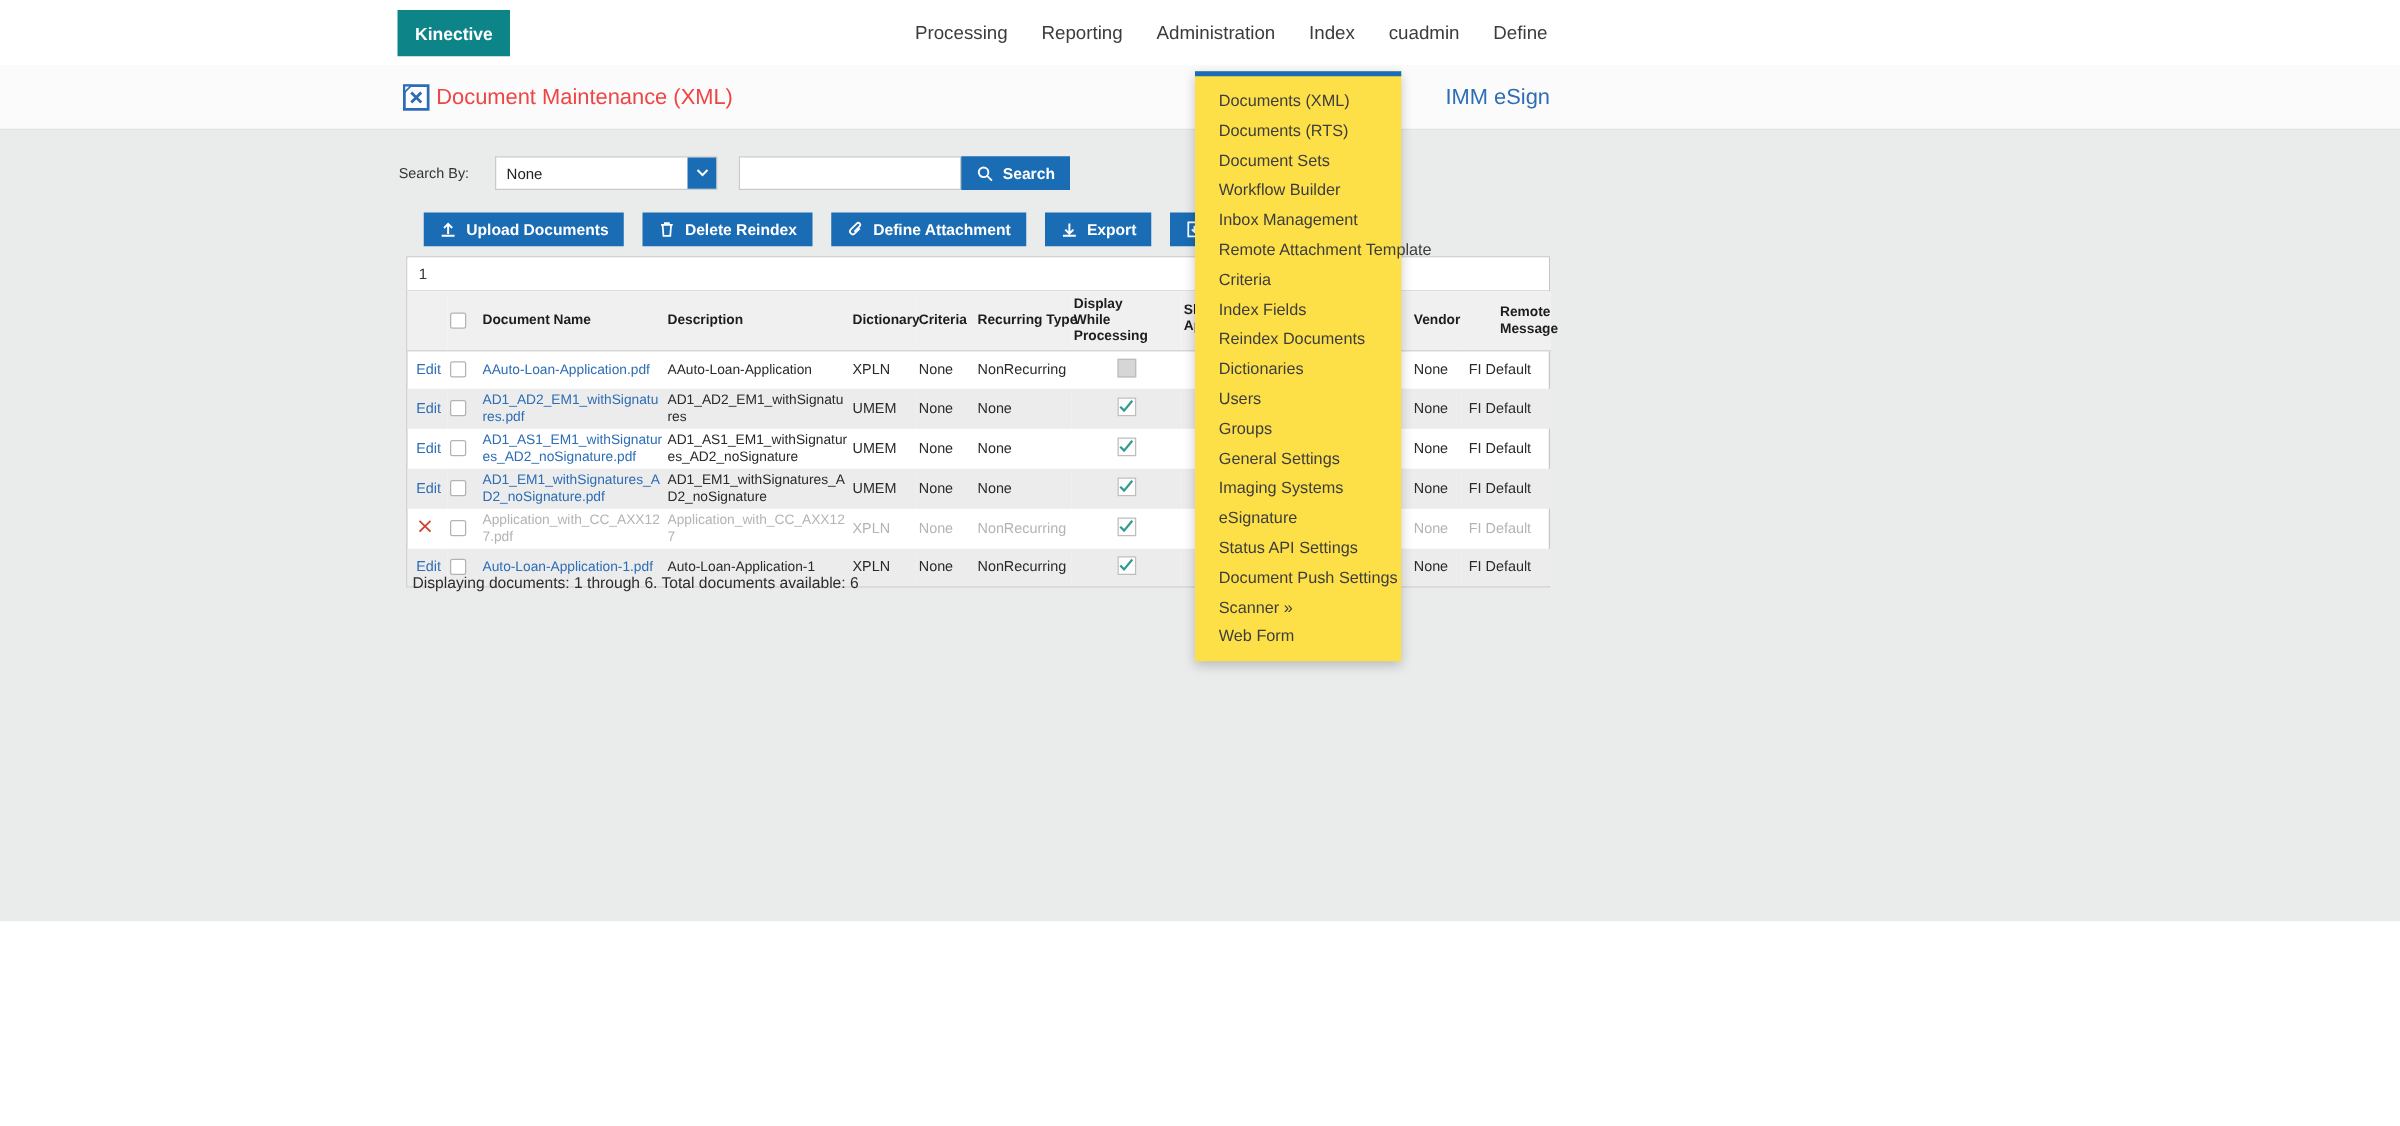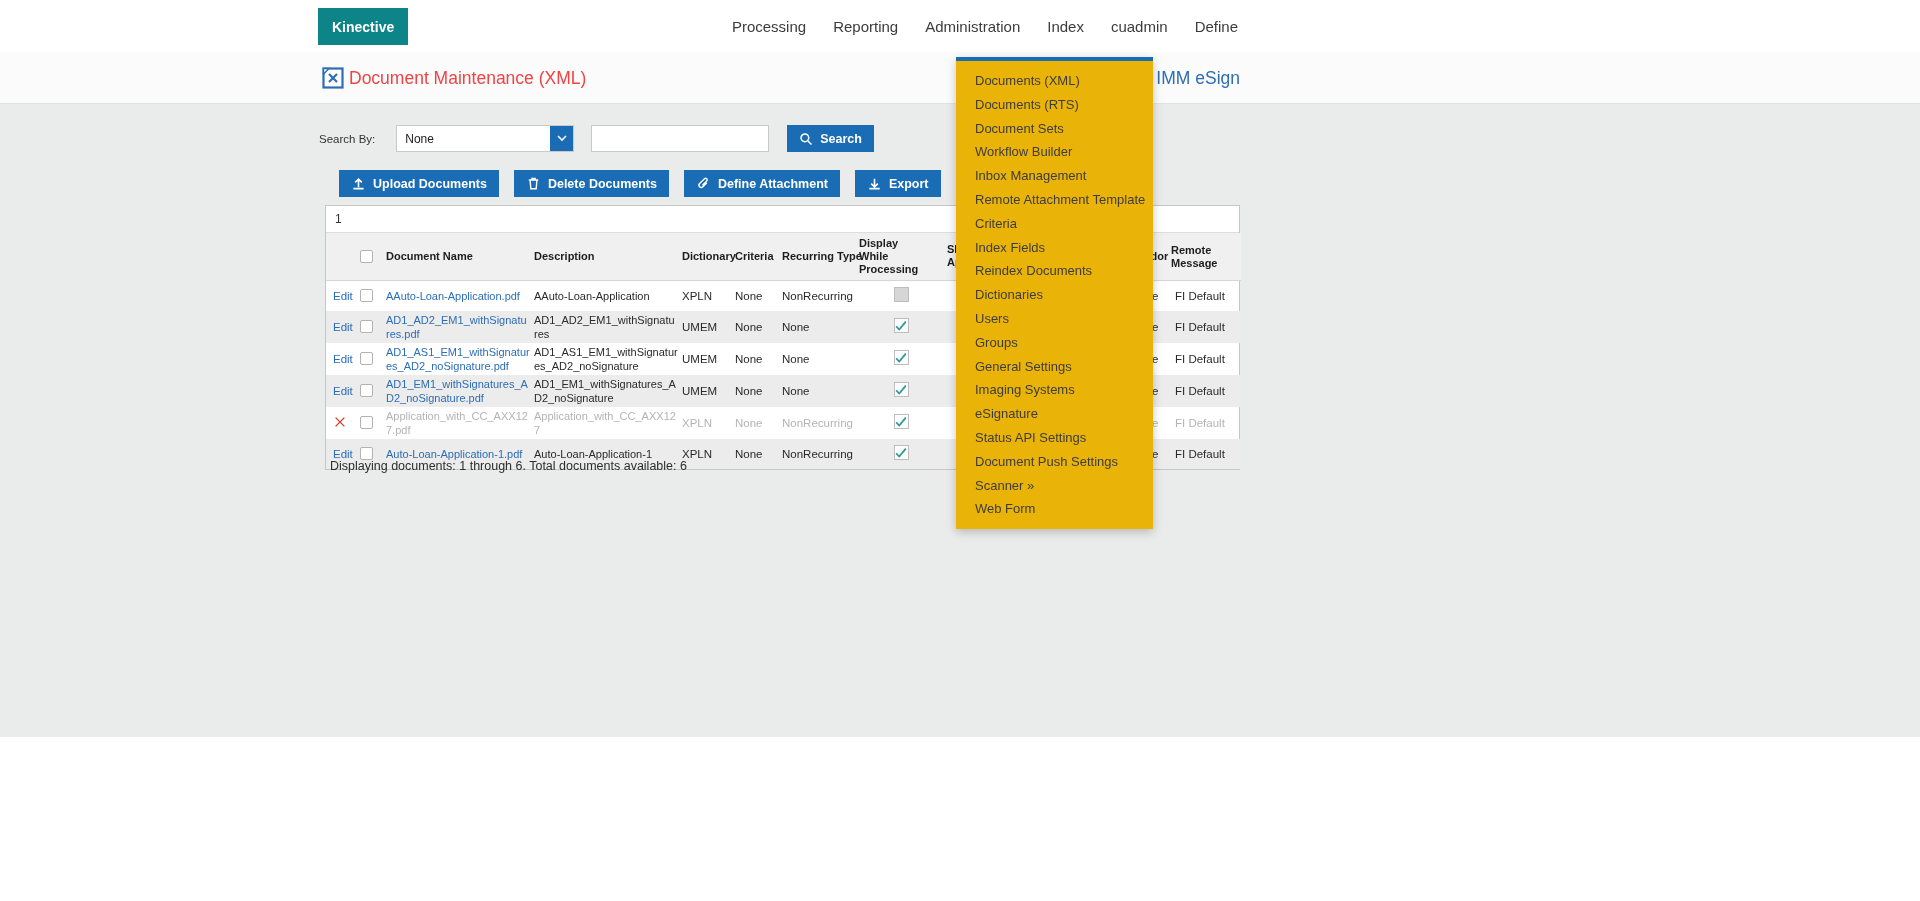--- a/index.html
+++ b/index.html
@@ -38,39 +38,39 @@
     width:178px; height:27px; background:#fff; border:1px solid #c9c9c9;
     display:flex; align-items:center; position:relative; font-size:12px; color:#222; padding-left:8px; cursor:pointer;
   }
   .select-arrow { position:absolute; right:0; top:0; width:23px; height:25px; background:#1a6cb4; display:flex; align-items:center; justify-content:center; }
   .search-input { margin-left:17px; width:178px; height:27px; border:1px solid #c9c9c9; background:#fff; font-size:12px; padding:0 8px; font-family:"Liberation Sans",sans-serif; }
   .btn {
     background:#1a6cb4; color:#fff; height:27px; display:inline-flex; align-items:center; gap:7px;
     font-size:12.5px; font-weight:700; border:none; padding:0 12px; cursor:pointer;
     font-family:"Liberation Sans",sans-serif; white-space:nowrap;
   }
-  .search-btn { margin-left:18px; }
+  .search-btn { }
   .btn-icon { display:inline-flex; align-items:center; }
 
   
   .actions-row { position:absolute; top:170px; left:339px; display:flex; gap:15px; z-index:3; }
 
   
   .doc-table-wrap { position:absolute; left:325px; top:205px; width:915px; background:#fff; border:1px solid #c6c6c6; z-index:3; }
   .pagination { height:27px; display:flex; align-items:center; padding-left:7px; font-size:12px; color:#333; border-bottom:1px solid #dddddd; background:#fff; }
   .page-num { cursor:pointer; padding:0 2px; }
   table { border-collapse:collapse; table-layout:fixed; width:100%; }
   thead th {
     background:#f0f0f0; font-size:11px; color:#1d1d1d; text-align:left;
     padding:4px 2px; vertical-align:middle; border-bottom:1px solid #d6d6d6; font-weight:700; height:34px;
   }
   .th-span { display:inline-block; white-space:nowrap; line-height:13px; }
   .th-c7 .th-span { width:62px; white-space:normal; }
   .th-c8 .th-span { width:48px; white-space:normal; overflow:hidden; }
-  .th-c10 .th-span { width:56px; white-space:normal; }
+  .th-c10 .th-span { width:56px; white-space:normal;margin-left:29px; }
   .th-c9 { padding-left:8px; }
   tbody td { font-size:11.5px; color:#2a2a2a; padding:2px; vertical-align:middle; }
   tbody tr { height:30px; }
   tbody tr:nth-child(even) { background:#ececec; }
   .cell-edit { padding-left:7px; }
   .edit-link { color:#2d6db5; text-decoration:none; font-size:11.5px; cursor:pointer; }
   .doc-link { color:#2d6db5; text-decoration:none; word-break:break-all; cursor:pointer; }
   .cell-name, .cell-desc { font-size:11px; word-break:break-all; line-height:14px; }
   .cell-display { text-align:center; }
   .cell-vendor { padding-left:8px; }
@@ -81,21 +81,21 @@
     align-items:center; justify-content:center; overflow:visible;
   }
   .checkbox-indicator.unchecked { background:#d6d6d6; }
   tr.disabled td, tr.disabled .edit-link, tr.disabled .doc-link { color:#b4b4b4; }
 
   
   .footer-summary { position:absolute; left:330px; top:459px; font-size:12.5px; color:#2d2d2d; z-index:3; }
 
   
   .admin-menu {
-    position:absolute; left:956px; top:57px; width:197px; background:#eab308;
+    position:absolute; left:956px; top:57px; width:165px; background:#fde047;
     border-top:4px solid #1a6cb4; box-shadow:0 3px 9px rgba(0,0,0,.22);
     z-index:50; padding:8px 0;
   }
   .menu-item { height:23.8px; line-height:23.8px; padding-left:19px; font-size:13px; color:#3d3d3d; cursor:pointer; white-space:nowrap; }
 </style>
 </head>
 <body>
 
 <div class="topbar">
   <div class="logo">Kinective</div>
@@ -153,21 +153,21 @@
         </svg>
       </span>
       <span>Upload Documents</span>
     </button>
     <button class="btn">
       <span class="btn-icon">
         <svg viewBox="0 0 16 16" width="15" height="15">
           <path d="M3 4.2 H13 M6.3 4 V2.6 H9.7 V4 M4.4 4.4 L5.1 13.6 H10.9 L11.6 4.4" stroke="#fff" stroke-width="1.5" fill="none"></path>
         </svg>
       </span>
-      <span>Delete Documents</span>
+      <span>Delete Reindex</span>
     </button>
     <button class="btn">
       <span class="btn-icon">
         <svg viewBox="0 0 16 16" width="15" height="15">
           <path d="M11.6 7.2 L7.3 11.5 a2.4 2.4 0 0 1 -3.4 -3.4 L9.1 2.9 a1.7 1.7 0 0 1 2.4 2.4 L6.9 9.9" stroke="#fff" stroke-width="1.5" fill="none"></path>
         </svg>
       </span>
       <span>Define Attachment</span>
     </button>
     <button class="btn">

